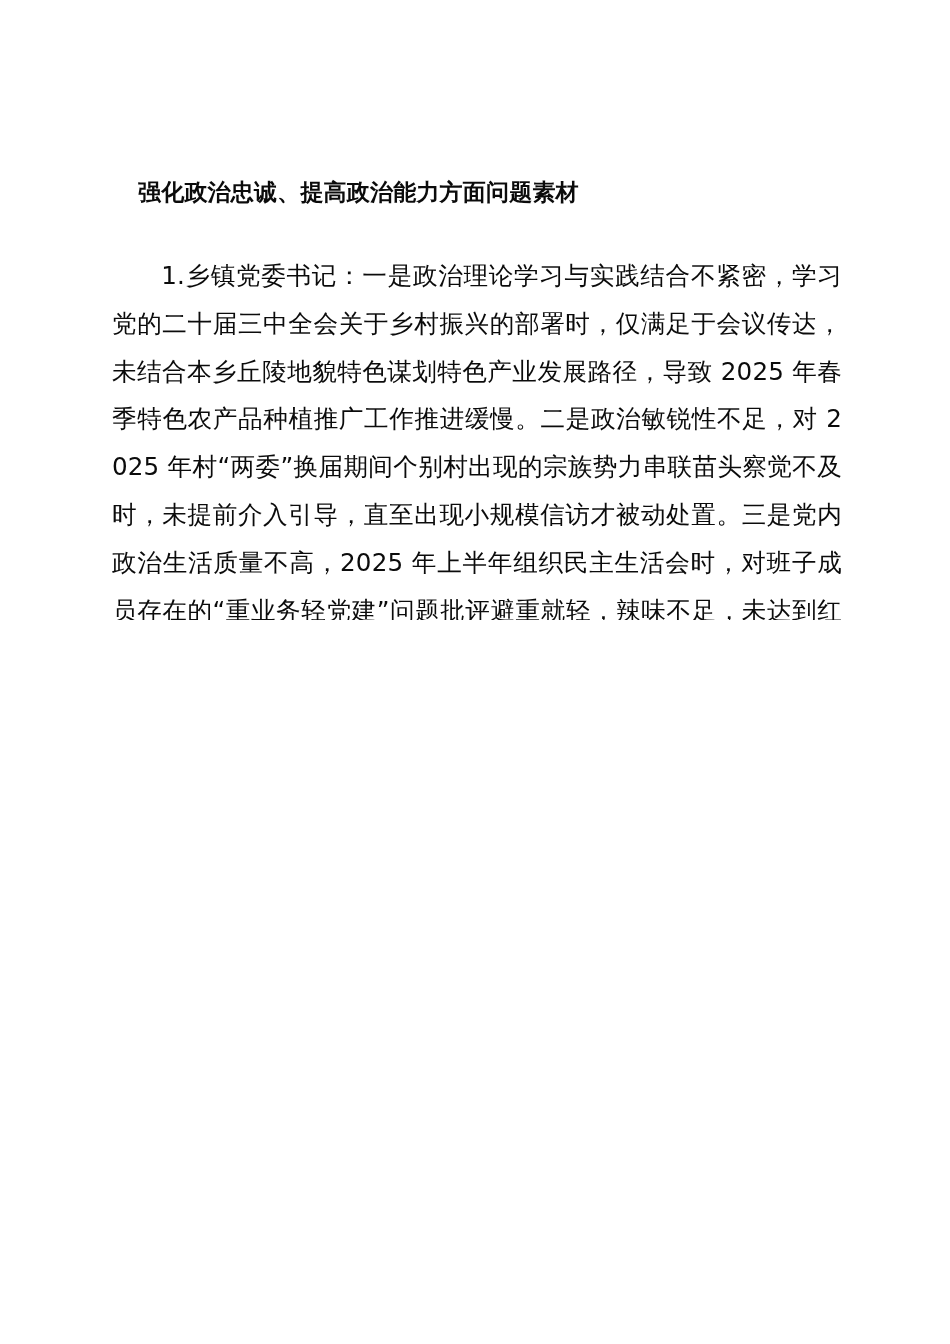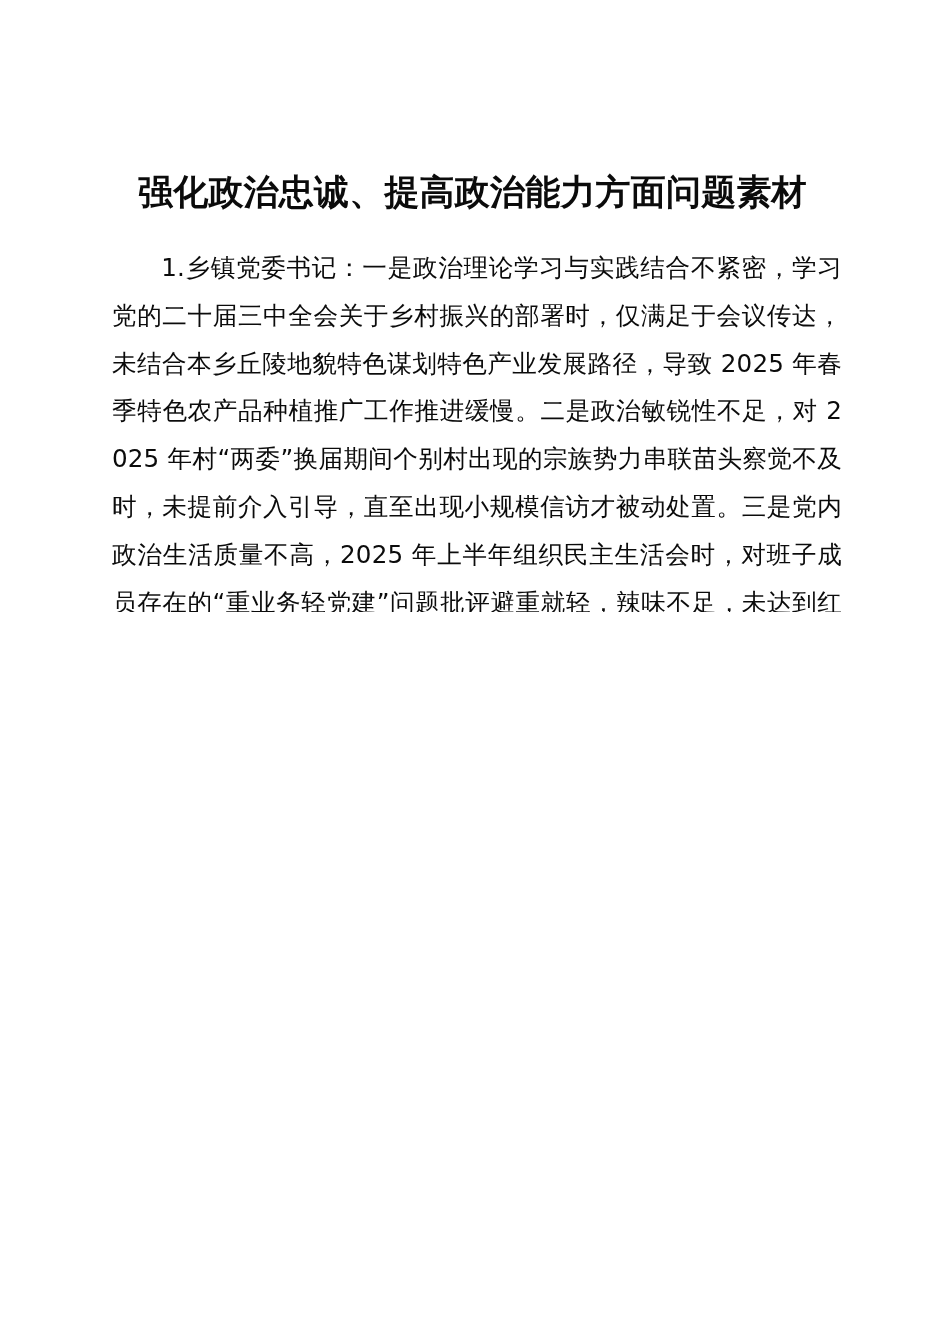--- a/index.html
+++ b/index.html
@@ -26,26 +26,26 @@
   }
 
   .doc-body {
     position: absolute;
     left: 112px;
     top: 168px;
     width: 730px;
   }
 
   .doc-title {
-    font-size: 35px;
+    font-size: 23px;
     font-weight: 700;
     line-height: 48px;
     letter-spacing: 0.2px;
     text-align: left;
-    margin: 0 0 4px 26px;
+    margin: 0 0 12px 26px;
     white-space: nowrap;
     color: #0b0b0b;
   }
 
   .para {
     font-size: 24.6px;
     line-height: 47.8px;
     text-align: justify;
     text-justify: inter-ideograph;
     text-align-last: left;

